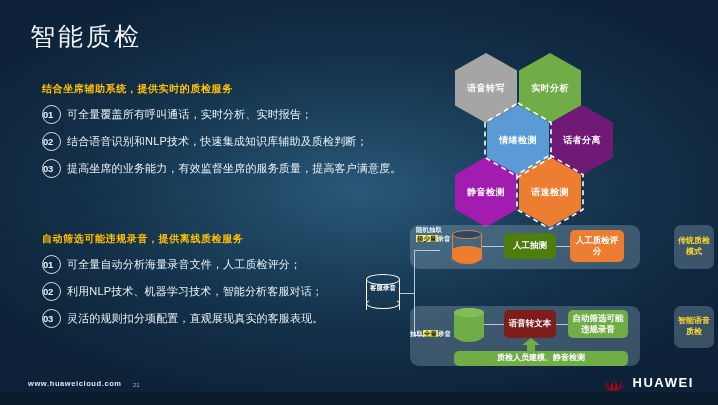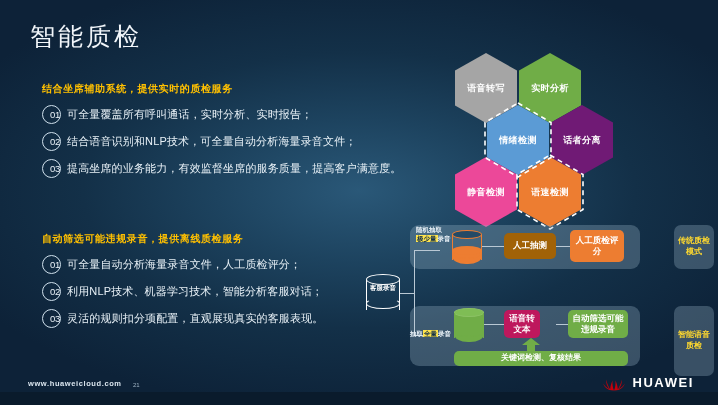--- a/index.html
+++ b/index.html
@@ -24,21 +24,21 @@
   .block.b1{ top:82px; }
   .block.b2{ top:232px; }
   .block-head{
     color:#ffc000; font-size:10px; font-weight:bold; letter-spacing:.6px;
     margin-bottom:9px; white-space:nowrap;
   }
   .bullet{ display:flex; align-items:center; margin-bottom:8px; }
   .num{
     flex:0 0 auto; width:19px; height:19px; border-radius:50%;
     border:1.3px solid #cfe0ec; color:#eaf2f8;
-    font-size:9.5px; font-weight:normal; line-height:17px; text-align:right;
+    font-size:9.5px; font-weight:bold; line-height:17px; text-align:left;
     letter-spacing:-.3px; margin-right:6px;
   }
   .btxt{ font-size:11px; color:#e8f1f7; letter-spacing:.15px; white-space:nowrap; }
 
   
   .hexwrap{ position:absolute; left:447px; top:53px; width:175px; height:165px; }
   .hex{
     position:absolute; width:62px; height:70px;
     clip-path:polygon(50% 0%,100% 25%,100% 75%,50% 100%,0% 75%,0% 25%);
     display:flex; align-items:center; justify-content:center;
@@ -59,21 +59,21 @@
   .panel.top{ left:52px; top:5px; width:230px; height:44px; }
   .panel.bot{ left:52px; top:86px; width:230px; height:60px; }
   .rbadge{
     position:absolute; right:0; width:40px; border-radius:7px;
     background:rgba(150,175,195,.33);
     color:#ffd92e; font-size:8px; font-weight:bold; line-height:1.35;
     display:flex; align-items:center; justify-content:center; text-align:center;
     padding:2px;
   }
   .rbadge.r1{ top:5px; height:44px; }
-  .rbadge.r2{ top:86px; height:70px; }
+  .rbadge.r2{ top:86px; height:42px; }
 
   .db{
     position:absolute; width:34px; height:40px;
   }
   .db .top{ position:absolute; left:0; top:0; width:34px; height:11px; border-radius:50%;
     border:1.4px solid #fff; background:transparent; box-sizing:border-box; }
   .db .body{ position:absolute; left:0; top:5.5px; width:34px; height:30px;
     border-left:1.4px solid #fff; border-right:1.4px solid #fff; box-sizing:border-box; }
   .db .bottom{ position:absolute; left:0; top:24px; width:34px; height:11px; border-radius:50%;
     border:1.4px solid #fff; border-top-color:transparent; box-sizing:border-box; }
@@ -118,21 +118,21 @@
   <div class="title">智能质检</div>
 
   <div class="block b1">
     <div class="block-head">结合坐席辅助系统，提供实时的质检服务</div>
     <div class="bullet">
       <div class="num">01</div>
       <div class="btxt">可全量覆盖所有呼叫通话，实时分析、实时报告；</div>
     </div>
     <div class="bullet">
       <div class="num">02</div>
-      <div class="btxt">结合语音识别和NLP技术，可全量自动分析海量录音文件；</div>
+      <div class="btxt">结合语音识别和NLP技术，快速集成知识库辅助及质检判断；</div>
     </div>
     <div class="bullet">
       <div class="num">03</div>
       <div class="btxt">提高坐席的业务能力，有效监督坐席的服务质量，提高客户满意度。</div>
     </div>
   </div>
 
   <div class="block b2">
     <div class="block-head">自动筛选可能违规录音，提供离线质检服务</div>
     <div class="bullet">
@@ -155,21 +155,21 @@
     </div>
     <div class="hex" id="hx1" style="left: 72px; top: 0px; background: rgb(112, 173, 71);">
       <span>实时分析</span>
     </div>
     <div class="hex" id="hx2" style="left: 40px; top: 52px; background: rgb(91, 155, 213);">
       <span>情绪检测</span>
     </div>
     <div class="hex" id="hx3" style="left: 104px; top: 52px; background: #701a75;">
       <span>话者分离</span>
     </div>
-    <div class="hex" id="hx4" style="left: 8px; top: 104px; background: #ec4899;">
+    <div class="hex" id="hx4" style="left: 8px; top: 104px; background: #a21caf;">
       <span>静音检测</span>
     </div>
     <div class="hex" id="hx5" style="left: 72px; top: 104px; background: rgb(237, 125, 49);">
       <span>语速检测</span>
     </div>
 
     <div class="dashring" style="left:36px; top:48px;">
       <svg width="70" height="78" viewBox="0 0 70 78">
         <polygon points="35,2 68,21.5 68,56.5 35,76 2,56.5 2,21.5" fill="none" stroke="#ffffff" stroke-width="1.6" stroke-dasharray="5 4"></polygon>
       </svg>
@@ -210,49 +210,49 @@
       <div class="cbody" style="height:14px; background:#ed7d31;"></div>
       <div class="cring" style="top:16px; background:#ed7d31;"></div>
       <div class="cout" style="color:#ed7d31;">
         <div class="o-top" style="border-color:#ed7d31; background:#244a66;"></div>
         <div class="o-side" style="border-color:#ed7d31;"></div>
         <div class="o-bot" style="border-color:#ed7d31;"></div>
       </div>
     </div>
 
     <div class="line" style="left:124px; top:26px; width:22px;"></div>
-    <div class="chip" style="left:146px; top:13px; width:52px; height:26px; background:#a16207;">人工抽测</div>
+    <div class="chip" style="left:146px; top:13px; width:52px; height:26px; background:#4d7c0f;">人工抽测</div>
     <div class="line" style="left:198px; top:26px; width:14px;"></div>
     <div class="chip" style="left:212px; top:10px; width:54px; height:32px; background:#ed7d31;">人工质检评分</div>
 
     <div class="caption" style="left:52px; top:110px;">
       <span>抽取</span><span class="hl">全量</span><span>录音</span>
     </div>
 
     <div class="cyl" style="left:96px; top:88px;">
       <div class="cbody" style="height:28px; background:#70ad47;"></div>
       <div class="cout">
         <div class="o-top" style="border-color:#8cc265; background:#7fbd55;"></div>
         <div class="o-side" style="border-color:#70ad47;"></div>
         <div class="o-bot" style="border-color:#70ad47;"></div>
       </div>
     </div>
 
     <div class="line" style="left:126px; top:104px; width:20px;"></div>
-    <div class="chip" style="left:146px; top:90px; width:36px; height:28px; background:#be185d;">语音转文本</div>
+    <div class="chip" style="left:146px; top:90px; width:52px; height:28px; background:#7f1d1d;">语音转文本</div>
     <div class="line" style="left:198px; top:104px; width:12px;"></div>
     <div class="chip" style="left:210px; top:90px; width:60px; height:28px; background:#70ad47;">自动筛选可能违规录音</div>
 
     <div style="position:absolute; left:163px; top:118px;">
       <svg width="20" height="15" viewBox="0 0 20 15">
         <polygon points="10,0 19,7 14,7 14,15 6,15 6,7 1,7" fill="#70ad47"></polygon>
       </svg>
     </div>
 
-    <div class="chip" style="left:96px; top:131px; width:174px; height:15px; background:#70ad47; font-size:8px;">关键词检测、复核结果</div>
+    <div class="chip" style="left:96px; top:131px; width:174px; height:15px; background:#70ad47; font-size:8px;">质检人员建模、静音检测</div>
   </div>
 
   <div class="footbar"></div>
   <div class="foot-url">www.huaweicloud.com</div>
   <div class="foot-page">21</div>
   <div class="hwlogo">
     <svg width="22" height="17" viewBox="0 0 22 17">
       <g fill="#c7000b">
         <path d="M11 16.5 C9.6 13.2 9.2 9.8 9.6 6.4 C8.1 9.3 7.3 12.4 7.2 15.6 C5.2 12.4 3.8 9.1 3.2 5.6 C2.9 8.9 3.9 12.4 6.3 15.1 C3.7 13.8 1.6 11.9 0.2 9.4 C1.2 12.8 4.3 15.5 8.3 16.3 Z"></path>
         <path d="M11 16.5 C12.4 13.2 12.8 9.8 12.4 6.4 C13.9 9.3 14.7 12.4 14.8 15.6 C16.8 12.4 18.2 9.1 18.8 5.6 C19.1 8.9 18.1 12.4 15.7 15.1 C18.3 13.8 20.4 11.9 21.8 9.4 C20.8 12.8 17.7 15.5 13.7 16.3 Z"></path>

